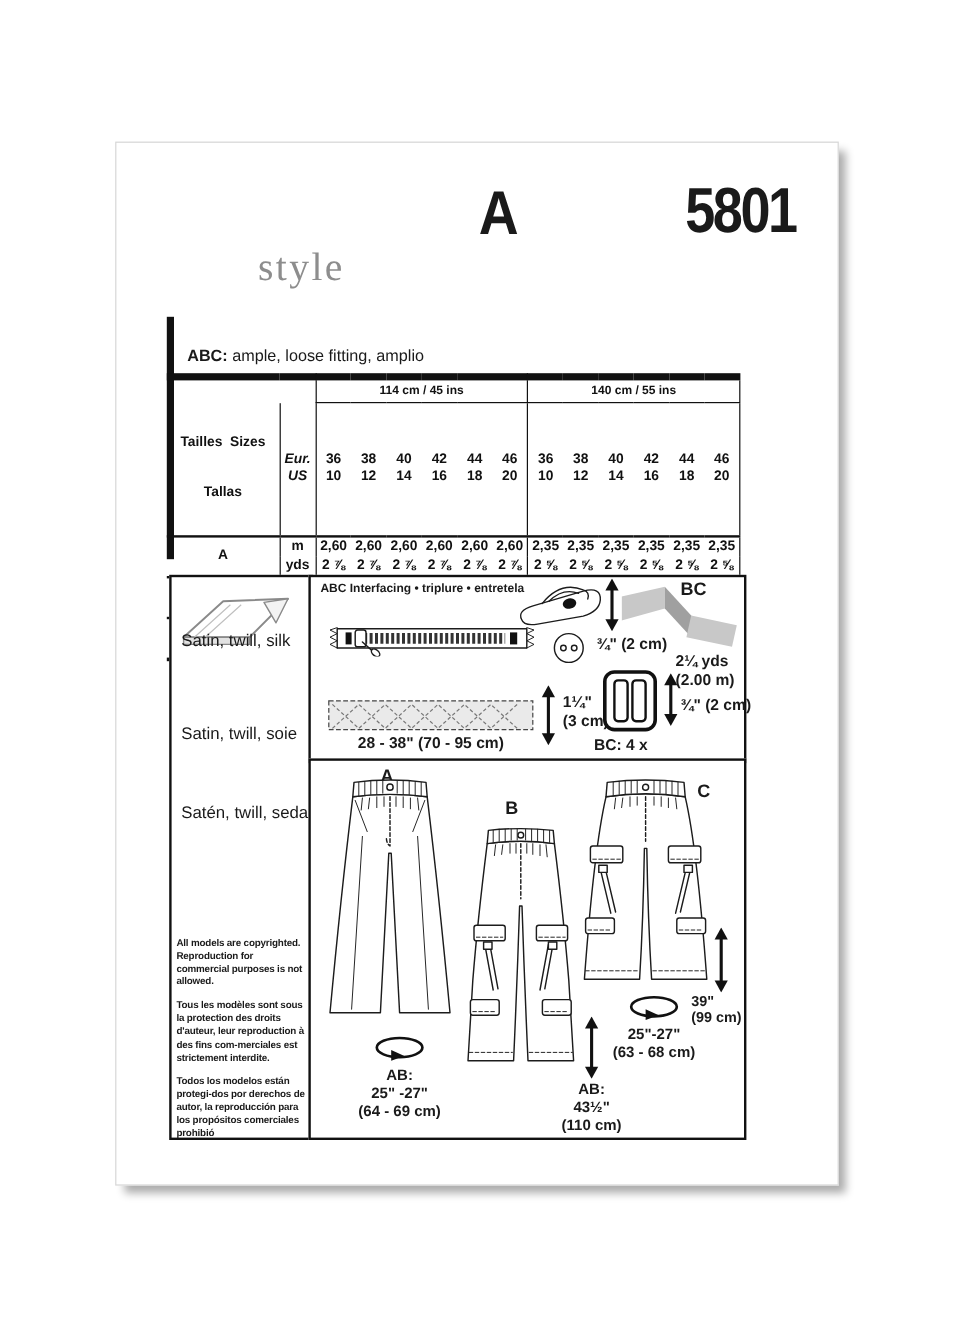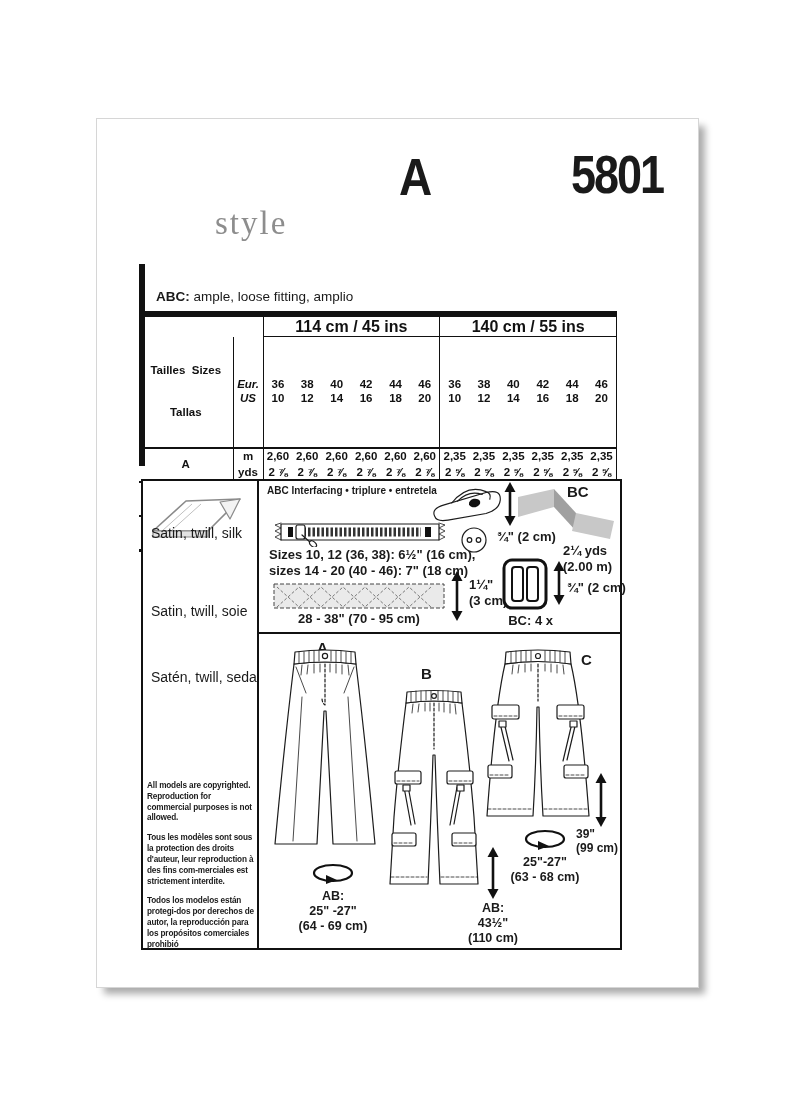--- a/index.html
+++ b/index.html
@@ -19,21 +19,21 @@
   
   .titlebar{left:42px;top:145px;width:6px;height:202px;background:#111;}
   .title-main{left:59px;top:146px;font-size:17px;font-weight:bold;white-space:pre;}
   .title-sub{left:59px;top:170px;font-size:13.5px;}
   .title-sub b{font-weight:bold;}
   
   .ytable{position:absolute;left:42px;top:192px;width:478px;table-layout:fixed;
           border-collapse:collapse;border-top:6px solid #111;border-bottom:3px solid #111;
           border-right:1.5px solid #111;font-weight:bold;color:#111;}
   .ytable td{padding:0;font-size:11.5px;text-align:center;vertical-align:middle;line-height:1.2;}
-  .tr-widths td{height:18px;font-size:16px;}
+  .tr-widths td{height:18px;font-size:10px;}
   .c-corner{border:none;}
   .c-group{border-left:1.5px solid #111;border-bottom:1.5px solid #111;}
   .tr-sizes td{border-bottom:2px solid #111;height:30px;}
   .c-sizelabel{text-align:left;padding-left:14px;white-space:pre;font-size:11.5px;}
   .c-unit{text-align:right;padding-right:5px;border-left:1.2px solid #111;font-style:italic;}
   .gsep{border-left:1.5px solid #111;}
   .tr-sub td{height:16px;}
   .c-rowlbl{text-align:left;padding-left:12px;vertical-align:top;font-size:12px;}
   .c-unit2{text-align:right;padding-right:5px;border-left:1.2px solid #111;}
   .tr-grp td{border-top:2px solid #111;}
@@ -281,24 +281,20 @@
     <path d="M12,6 L6,8 L12,11 L6,14 L12,17 L6,20 L12,23" class="ln thin"></path>
     <path d="M170,6 L176,8 L170,11 L176,14 L170,17 L176,20 L170,23" class="ln thin"></path>
     <rect x="12" y="7" width="158" height="16" class="fw"></rect>
     <line x1="30" y1="15" x2="152" y2="15" stroke="#333" stroke-width="9" stroke-dasharray="2.5 2"></line>
     <rect x="19" y="10" width="5" height="10" fill="#111"></rect>
     <rect x="156" y="10" width="6" height="10" fill="#111"></rect>
     <rect x="27" y="8" width="9" height="14" rx="2" class="fw"></rect>
     <path d="M33,18 L42,26" class="ln" stroke-width="2"></path>
     <ellipse cx="44" cy="27" rx="4" ry="2.5" class="fw" transform="rotate(40 44 27)"></ellipse>
   </svg>
-  <div class="abs ntext" style="left:172px;top:428px">
-    <div>Sizes 10, 12 (36, 38): 6½" (16 cm),</div>
-    <div>sizes 14 - 20 (40 - 46): 7" (18 cm)</div>
-  </div>
 
   <svg class="abs" style="left:176px;top:462px" width="172" height="32" viewBox="0 0 172 32">
     <rect x="1" y="3" width="170" height="24" fill="#eaeaea" stroke="#444" stroke-width="1" stroke-dasharray="4 2"></rect>
     <path d="M4,26 L26,6 L48,26 L70,6 L92,26 L114,6 L136,26 L158,6 M4,6 L26,26 L48,6 L70,26 L92,6 L114,26 L136,6 L158,26" fill="none" stroke="#777" stroke-width="1" stroke-dasharray="3 2"></path>
   </svg>
   <div class="abs ntext" style="left:176px;top:492px;width:172px;text-align:center">28 - 38" (70 - 95 cm)</div>
 
   <svg class="abs" style="left:352px;top:452px" width="16" height="50" viewBox="0 0 16 50">
     <line x1="8" y1="8" x2="8" y2="42" stroke="#111" stroke-width="2.6"></line>
     <polygon points="8,0 2.5,10 13.5,10" fill="#111"></polygon>
@@ -336,21 +332,21 @@
     <rect x="3" y="3" width="42" height="48" rx="8" fill="#fff" stroke="#111" stroke-width="3"></rect>
     <rect x="11" y="10" width="11" height="34" rx="3" fill="#fff" stroke="#111" stroke-width="2"></rect>
     <rect x="26" y="10" width="11" height="34" rx="3" fill="#fff" stroke="#111" stroke-width="2"></rect>
   </svg>
   <svg class="abs" style="left:454px;top:442px" width="16" height="44" viewBox="0 0 16 44">
     <line x1="8" y1="8" x2="8" y2="36" stroke="#111" stroke-width="2.6"></line>
     <polygon points="8,0 2.5,10 13.5,10" fill="#111"></polygon>
     <polygon points="8,44 2.5,34 13.5,34" fill="#111"></polygon>
   </svg>
   <div class="abs ntext" style="left:470px;top:461px">¾" (2 cm)</div>
-  <div class="abs ntext" style="left:398px;top:494px;width:58px;text-align:right">BC: 4 x</div>
+  <div class="abs ntext" style="left:398px;top:494px;width:58px;text-align:left">BC: 4 x</div>
 
   <div class="box drawings"></div>
 
   <div class="abs vlabel" style="left:220px;top:520px">A</div>
   <svg class="abs" style="left:175px;top:528px" width="106" height="206" viewBox="0 0 106 206">
     <path d="M22,17 Q12,100 3,197 L45,197 Q49,120 52,64 L54,64 Q57,120 61,197 L103,197 Q94,100 84,17 Q53,13 22,17 Z" class="fw"></path>
     <path d="M23,5 Q53,1 83,5 L84,17 Q53,13 22,17 Z" class="fw"></path>
     <path d="M27,5 V16 M32,5 V16 M37,4 V15 M42,4 V15 M47,4 V14 M59,4 V14 M64,4 V15 M69,4 V15 M74,5 V16 M79,5 V16" class="ln thin"></path>
     <circle cx="53" cy="9" r="2.6" class="fw" stroke-width="0.9"></circle>
     <path d="M30,18 L29,28 M36,18 L35,27 M42,17 L42,26 M48,17 L48,25 M58,17 L58,25 M64,17 L64,26 M70,18 L70,27 M76,18 L77,28" class="ln thin"></path>

